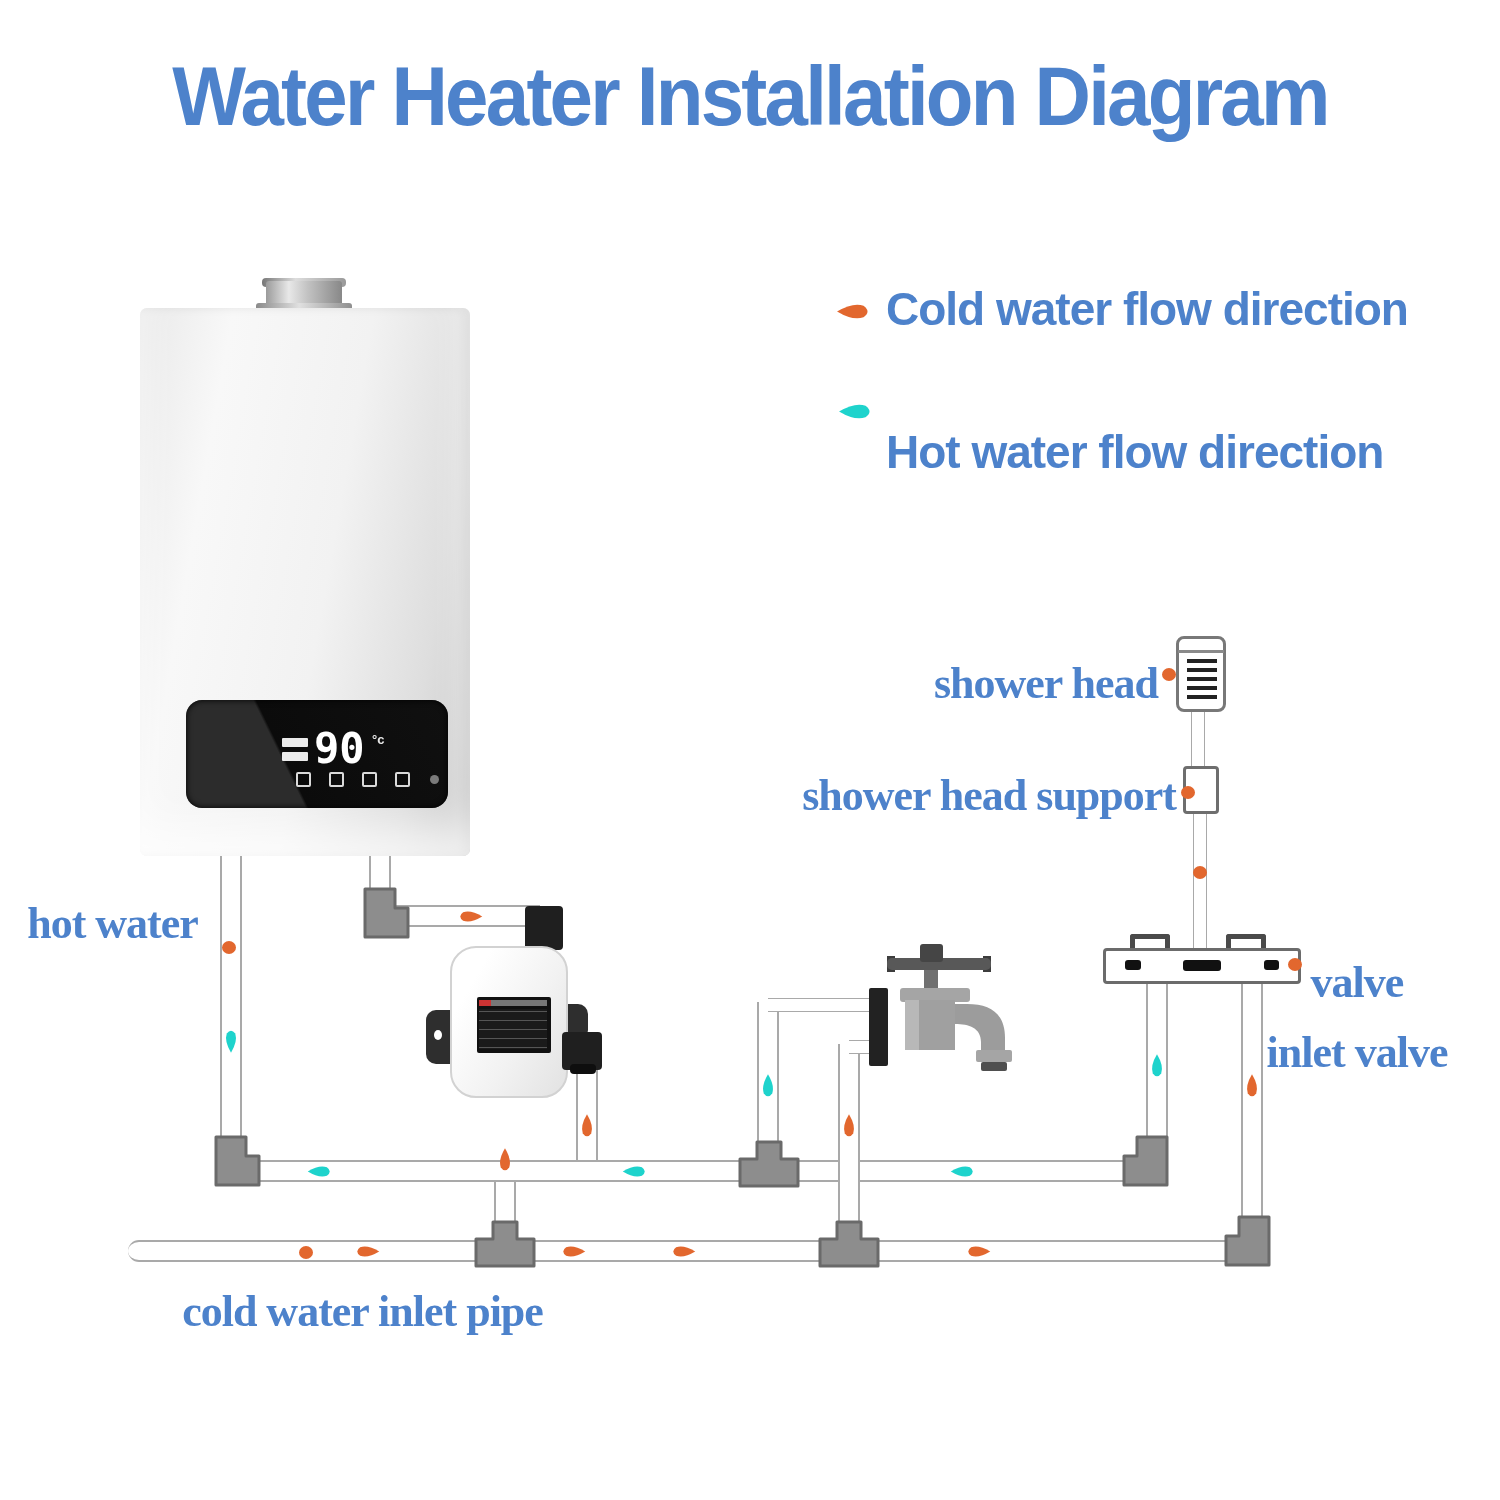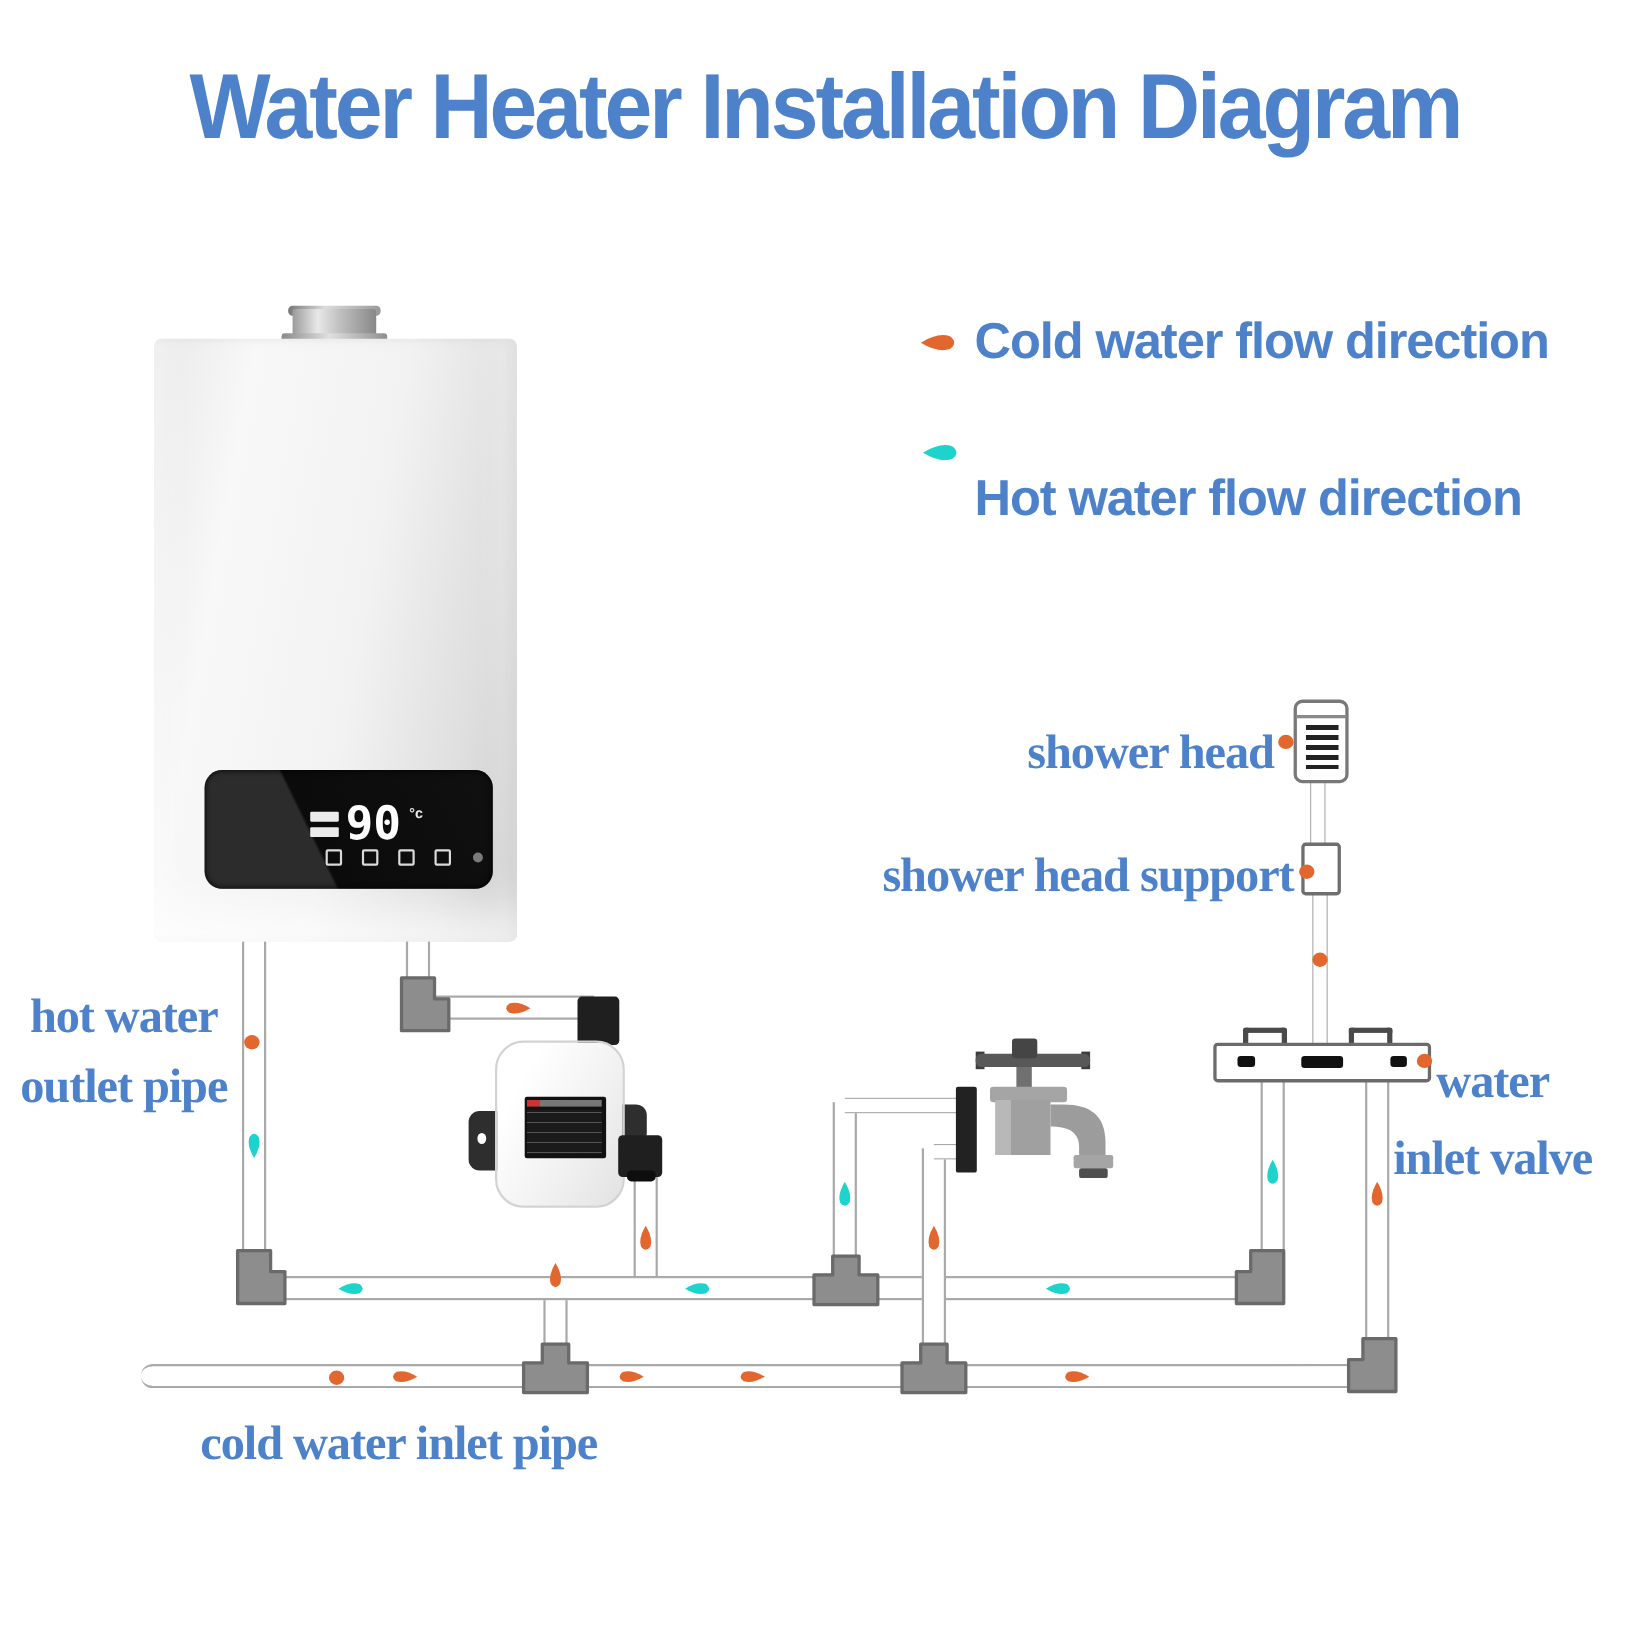--- a/index.html
+++ b/index.html
@@ -286,25 +286,24 @@
 
   <div class="dot" style="left:222px;top:941px;"></div>
   <div class="dot" style="left:299px;top:1246px;"></div>
   <div class="dot" style="left:1162px;top:668px;"></div>
   <div class="dot" style="left:1181px;top:786px;"></div>
   <div class="dot" style="left:1193px;top:866px;"></div>
   <div class="dot" style="left:1288px;top:958px;"></div>
 
   <div class="lbl tc" style="left:0px;top:892px;width:225px;">
     <div>hot water</div>
-    <div>outlet pipe</div>
   </div>
   <div class="lbl tc" style="left:283px;top:948px;width:175px;line-height:1.7;">
   </div>
   <div class="lbl tr" style="left:900px;top:652px;width:258px;">shower head</div>
   <div class="lbl tr" style="left:740px;top:764px;width:436px;">shower head support</div>
   <div class="lbl tc" style="left:1218px;top:948px;width:278px;line-height:1.58;">
-    <div>water</div>
+    <div>valve</div>
     <div>inlet valve</div>
   </div>
   <div class="lbl tc" style="left:165px;top:1280px;width:395px;">cold water inlet pipe</div>
 
 </div>
 
 </body></html>

